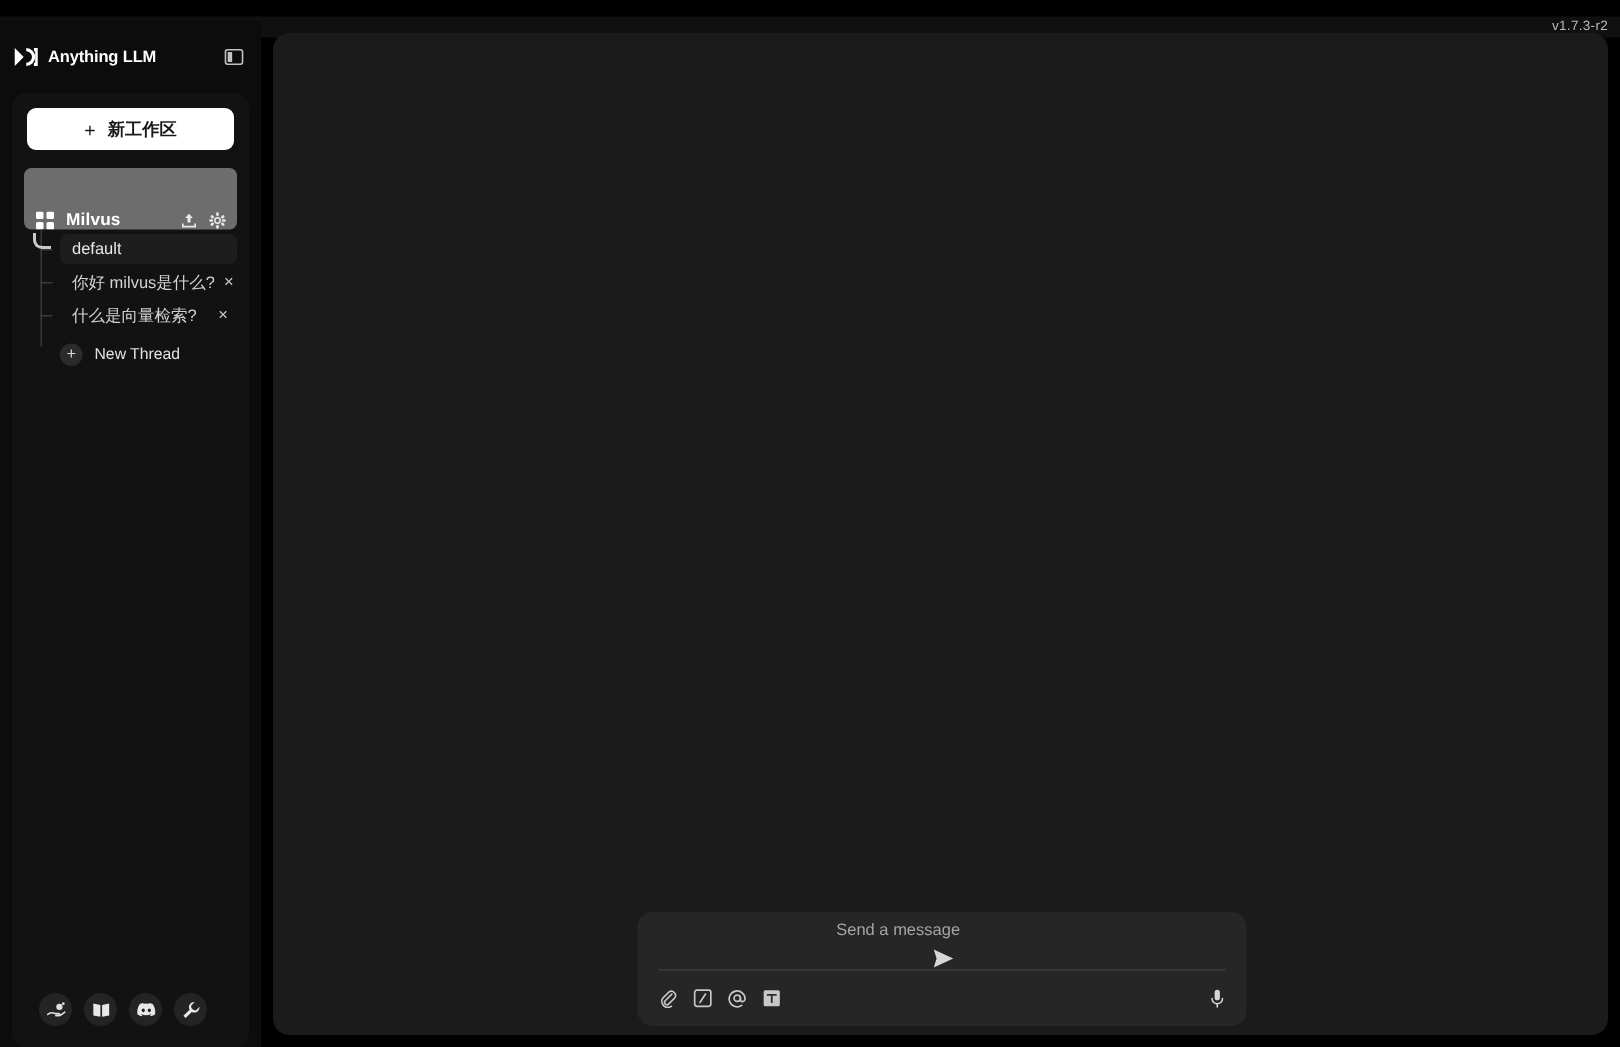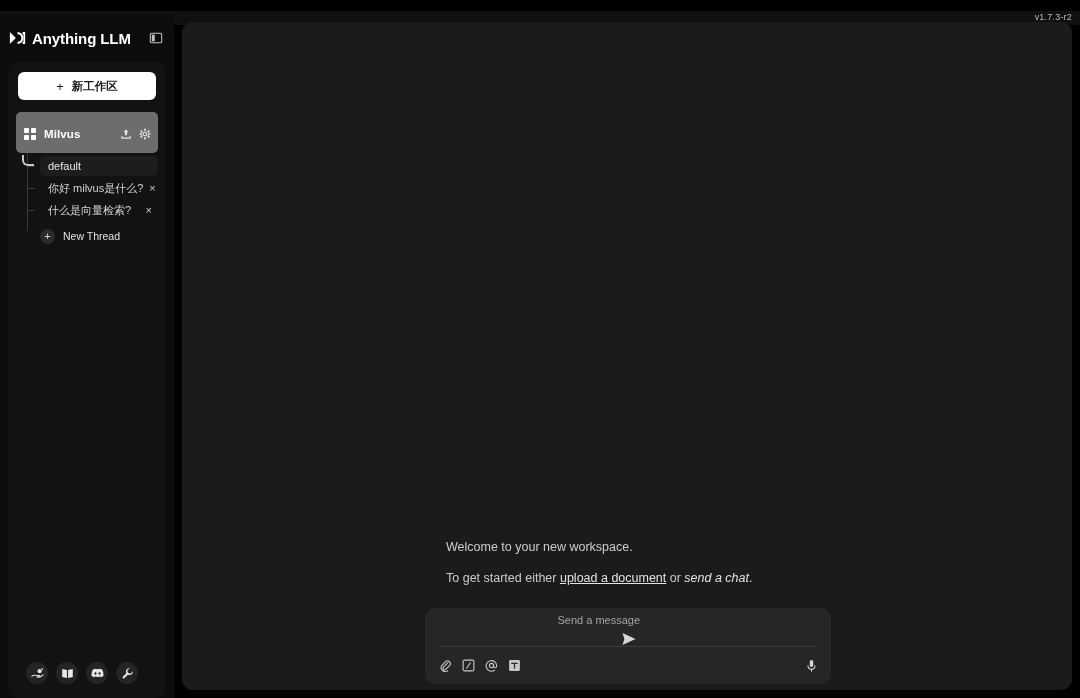--- a/index.html
+++ b/index.html
@@ -34,21 +34,21 @@
     width: 174px; height: 684px;
     background: #0c0c0c;
     display: flex; flex-direction: column;
   }
   .brandbar {
     height: 32px; display: flex; align-items: center;
     padding: 0 11px 0 9px; margin-top: 8px;
   }
   .logo-mark { width: 17px; height: 14px; flex: none; }
   .brand-text {
-    color: #ffffff; font-size: 15px; font-weight: 700;
+    color: #ffffff; font-size: 11px; font-weight: 700;
     margin-left: 6px; letter-spacing: -.1px;
   }
   .panel-toggle { margin-left: auto; width: 14px; height: 14px; cursor: pointer; }
 
   .sidebar-body {
     margin: 8px 8px 0 8px;
     background: #121212;
     border-radius: 9px;
     flex: 1;
     display: flex; flex-direction: column;
@@ -64,21 +64,21 @@
     display: flex; align-items: center; justify-content: center;
     gap: 8px; cursor: pointer;
   }
   .plus-glyph { font-size: 13px; font-weight: 400; line-height: 1; }
 
   .ws-list { padding: 0 8px; }
 
   .ws-row {
     height: 41px; border-radius: 5px;
     background: #6d6d6d;
-    display: flex; align-items: flex-start;
+    display: flex; align-items: flex-end;
     padding: 16px 7px 0 8px; cursor: pointer;
   }
   .ws-grid-icon { width: 12px; height: 12px; flex: none; }
   .ws-name {
     color: #ffffff; font-size: 11.5px; font-weight: 600;
     margin-left: 8px; letter-spacing: .1px;
   }
   .ws-actions { margin-left: auto; display: flex; align-items: center; gap: 7px; }
   .ws-actions svg { cursor: pointer; }
 
@@ -310,26 +310,20 @@
           <path d="M10.8 1.2 A4.4 4.4 0 0 0 6.6 7.6 L1.6 12.6 L3.4 14.4 L8.4 9.4 A4.4 4.4 0 0 0 14.8 5.2 L12 8 L10 8 L8 6 L8 4 Z" fill="#e8e8e8"></path>
         </svg>
       </div>
     </div>
 
   </div>
 </div>
 
 <div class="main">
 
-  <div class="welcome">
-    <p>Welcome to your new workspace.</p>
-    <p class="second">
-      <span>To get started either </span><span class="ul-link">upload a document</span><span> or </span><span class="it-link">send a chat</span><span>.</span>
-    </p>
-  </div>
 
   <div class="composer">
     <div class="composer-top">
       <input class="composer-input" type="text" placeholder="Send a message" style="">
       <span class="send-btn">
         <svg width="16" height="14" viewBox="0 0 16 14">
           <path d="M1.5 1 L14.5 7 L1.5 13 L3.4 7 Z" fill="#d6d6d6"></path>
         </svg>
       </span>
     </div>

